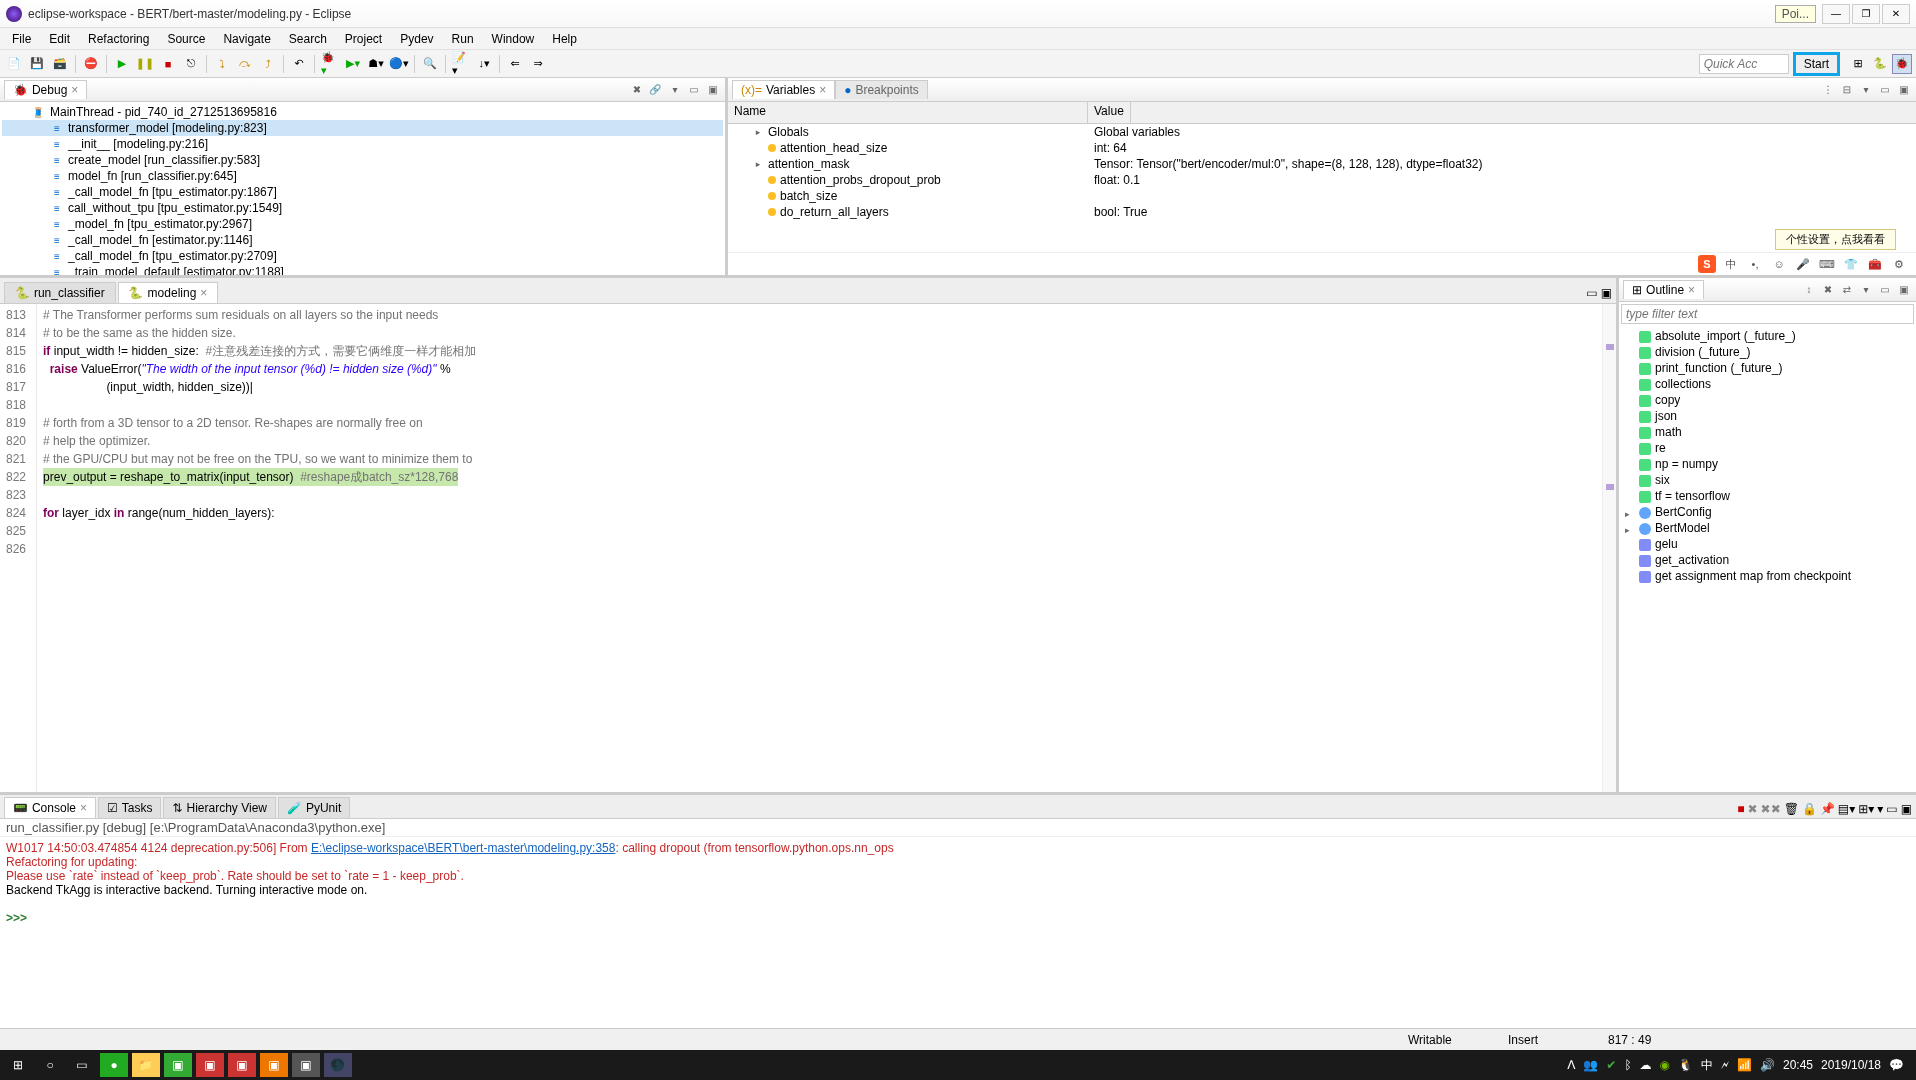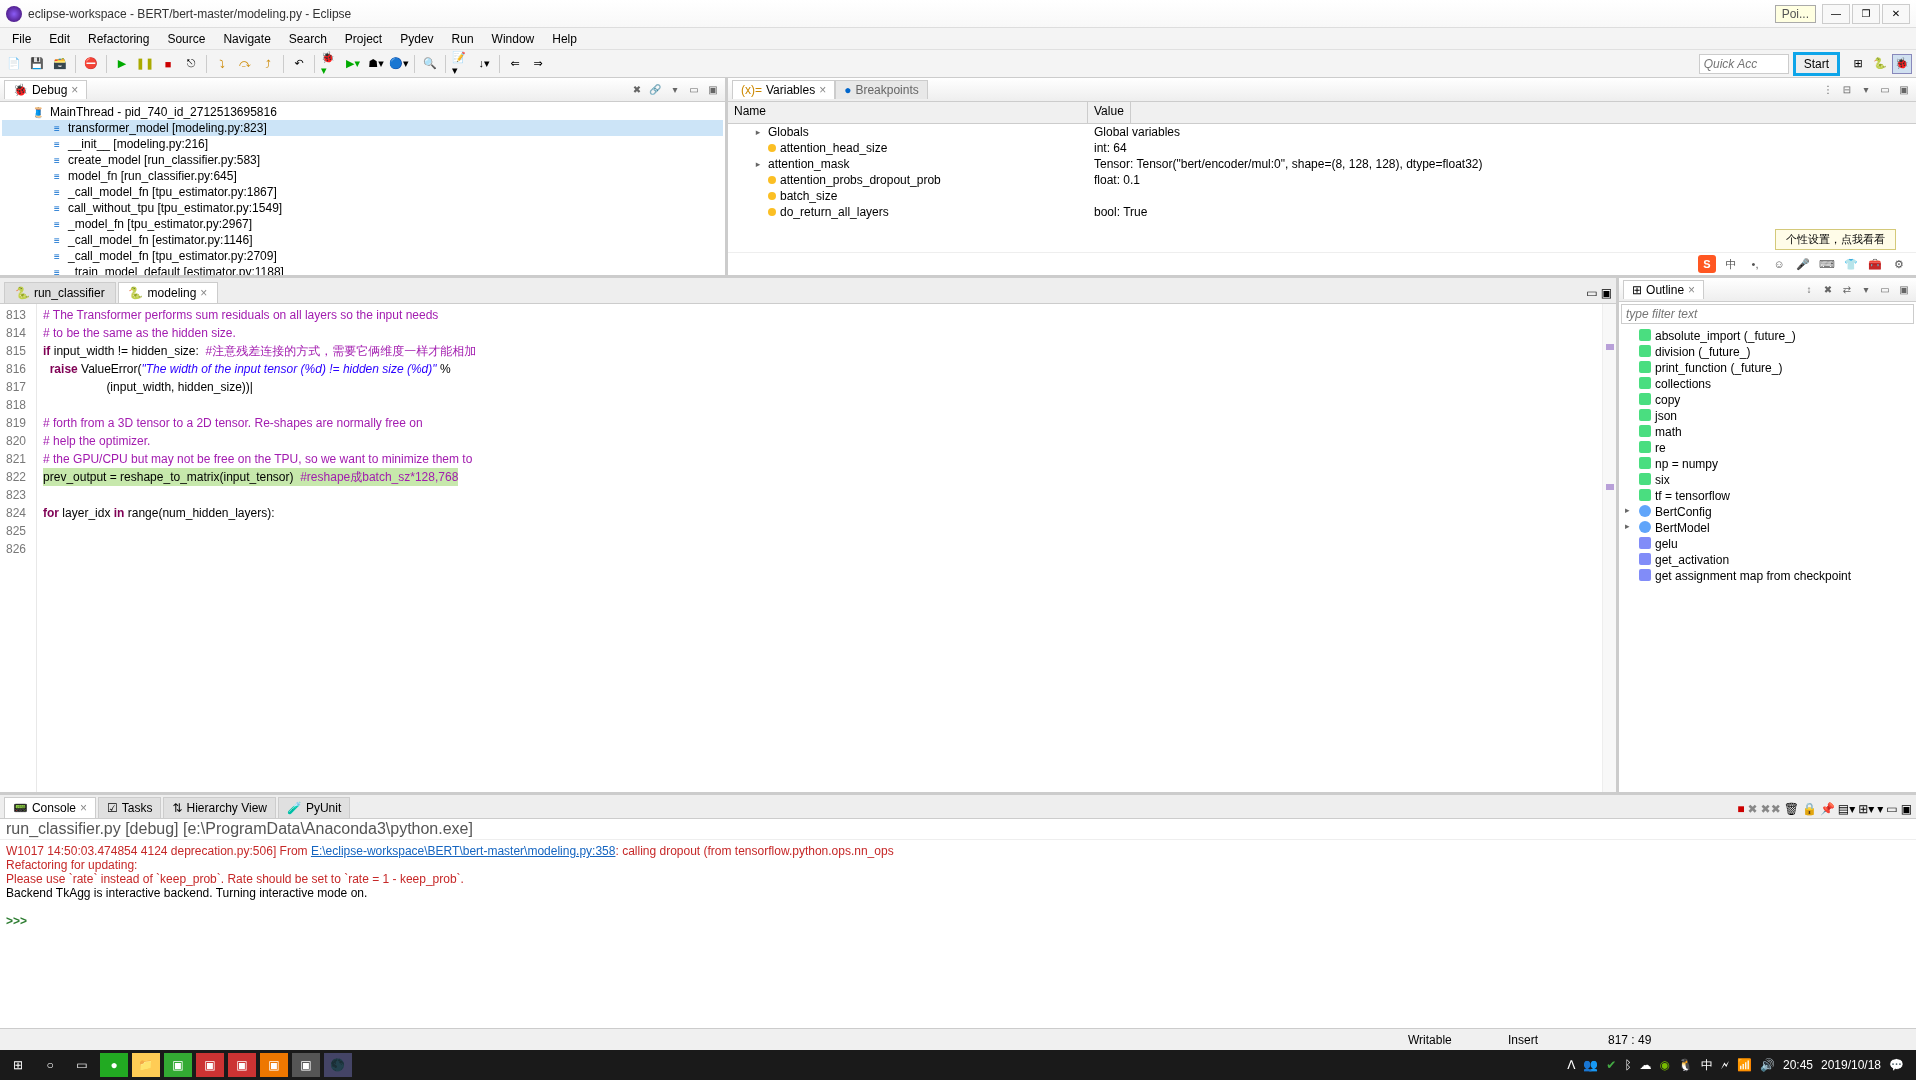--- a/index.html
+++ b/index.html
@@ -46,38 +46,38 @@
 .mid { flex: 1; display: flex; min-height: 0; border-bottom: 3px solid #ccc; }
 .editor { flex: 1; display: flex; flex-direction: column; background: #fff; min-width: 0; }
 .edtabs { height: 26px; background: #eee; display: flex; align-items: flex-end; border-bottom: 1px solid #ccc; padding: 0 4px; gap: 2px; }
 .edtab { padding: 3px 10px; background: #e0e0e0; border: 1px solid #ccc; border-bottom: none; display: flex; align-items: center; gap: 4px; }
 .edtab.active { background: #fff; }
 .code { flex: 1; display: flex; overflow: auto; font-family: Consolas, monospace; font-size: 14px; }
 .gutter { background: #fff; color: #787878; text-align: right; padding: 2px 10px 2px 6px; border-right: 1px solid #e8e8e8; user-select: none; }
 .gutter div { height: 18px; line-height: 18px; }
 .codetext { flex: 1; padding: 2px 6px; }
 .codetext .line { height: 18px; line-height: 18px; white-space: pre; }
-.comment { color: #a21caf; }
+.comment { color: #737373; }
 .keyword { color: #7f0055; font-weight: bold; }
 .string { color: #2a00ff; font-style: italic; }
 .hl-exec { background: #c7e8ac; display: inline-block; }
 .outline { width: 300px; background: #fff; border-left: 3px solid #ccc; display: flex; flex-direction: column; }
 .outline .filter { padding: 2px; }
 .outline .filter input { width: 100%; border: 1px solid #ccc; padding: 2px 4px; font-style: italic; color: #999; }
 .olist { flex: 1; overflow: auto; padding: 2px 4px; }
-.oitem { padding: 1px 2px; display: flex; align-items: flex-start; gap: 4px; }
+.oitem { padding: 1px 2px; display: flex; align-items: flex-end; gap: 4px; }
 .oitem .oicon { width: 12px; height: 12px; background: #4ade80; border-radius: 2px; display: inline-block; }
 .oitem .oicon.cls { background: #60a5fa; border-radius: 50%; }
 .oitem .oicon.fn { background: #818cf8; }
 .lower { height: 233px; display: flex; flex-direction: column; background: #fff; }
 .contabs { height: 24px; background: #eee; display: flex; align-items: flex-end; border-bottom: 1px solid #ccc; padding: 0 4px; gap: 2px; }
 .contab { padding: 3px 8px; background: #e0e0e0; border: 1px solid #ccc; border-bottom: none; display: flex; align-items: center; gap: 4px; }
 .contab.active { background: #fff; }
 .contabs .ctoolbar { margin-left: auto; display: flex; gap: 3px; padding-bottom: 2px; }
-.coninfo { padding: 1px 6px; color: #555; font-size: 16px; border-bottom: 1px solid #eee; }
+.coninfo { padding: 1px 6px; color: #555; font-size: 13px; border-bottom: 1px solid #eee; }
 .conbody { flex: 1; overflow: auto; padding: 4px 6px; font-family: Consolas, monospace; font-size: 14px; }
 .conbody .err { color: #c62828; }
 .conbody a { color: #1565c0; text-decoration: underline; }
 .prompt { color: #2e7d32; font-weight: bold; }
 .statusbar { height: 22px; background: #f0f0f0; border-top: 1px solid #ccc; display: flex; align-items: center; padding: 0 8px; gap: 40px; }
 .statusbar .cell { min-width: 60px; }
 .taskbar { height: 30px; background: #1a1a1a; display: flex; align-items: center; padding: 0 4px; gap: 4px; }
 .taskbar .tbapp { width: 28px; height: 24px; display: flex; align-items: center; justify-content: center; color: #fff; font-size: 12px; }
 .taskbar .tray { margin-left: auto; display: flex; align-items: center; gap: 8px; color: #fff; padding-right: 8px; }
 .marker-bar { width: 14px; background: #f8f8f8; border-left: 1px solid #eee; position: relative; }

